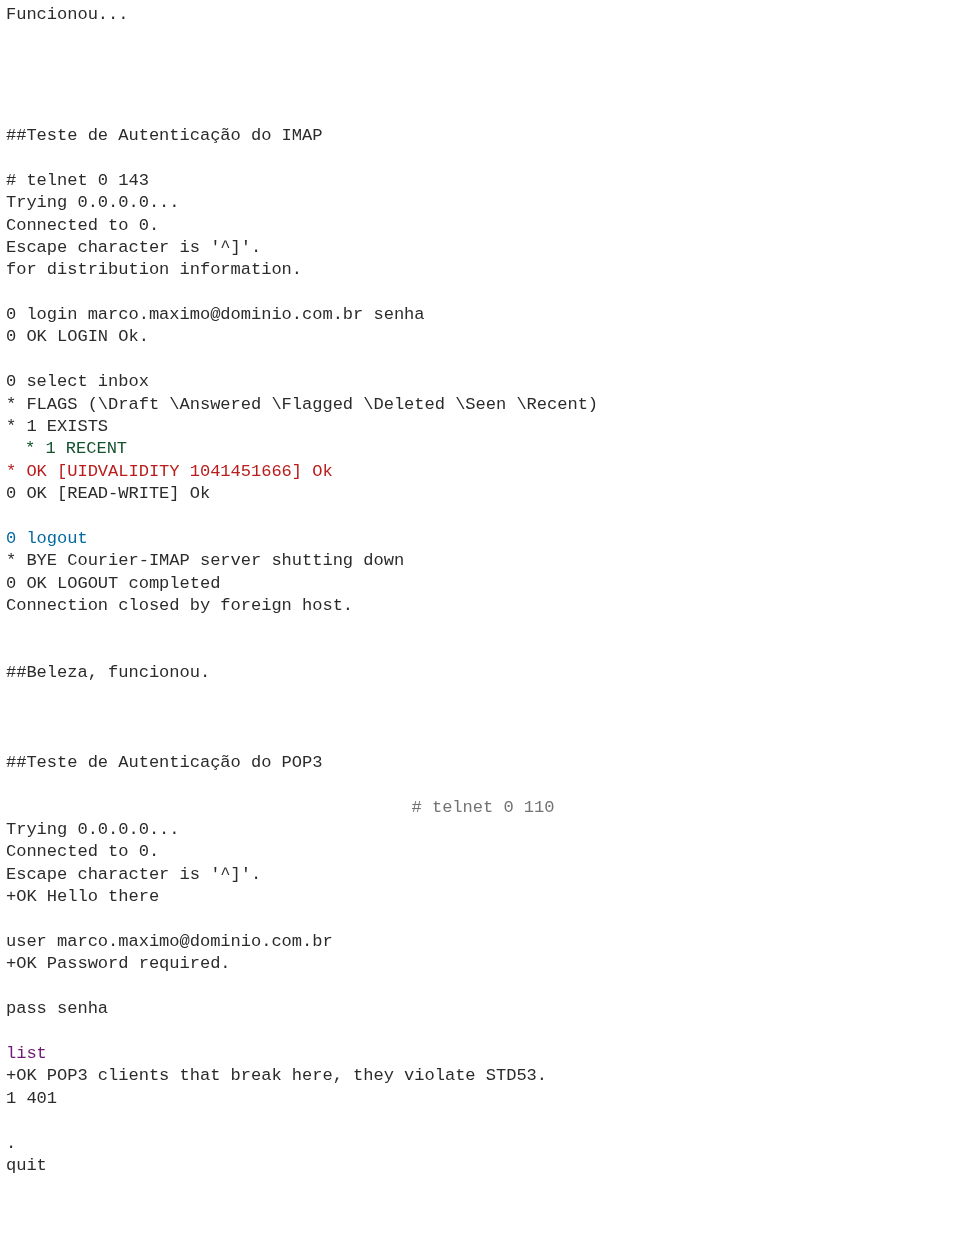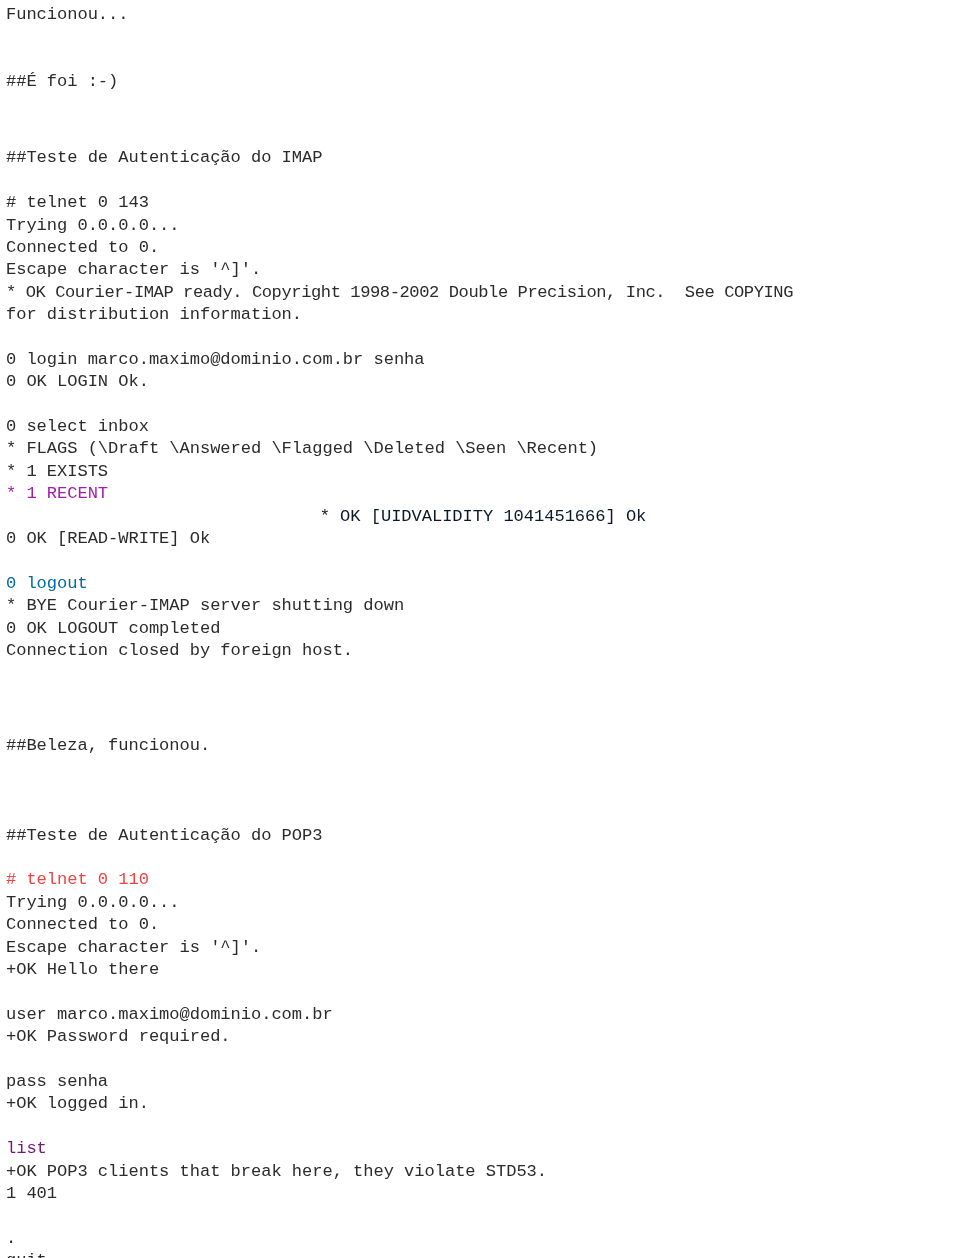--- a/index.html
+++ b/index.html
@@ -45,65 +45,62 @@
   }
 </style>
 </head>
 <body style="background: rgb(255, 255, 255);">
 
 <div id="page">
   <div id="doc-body">
       <div class="line" style="color: rgb(43, 43, 43);">Funcionou...</div>
       <div class="line blank"></div>
       <div class="line blank"></div>
-      <div class="line" style="color: rgb(43, 43, 43);">##É foi :-)</div>
       <div class="line blank"></div>
       <div class="line blank"></div>
       <div class="line" style="color: rgb(43, 43, 43); margin-top: 9px;">##Teste de Autenticação do IMAP</div>
       <div class="line blank"></div>
       <div class="line" style="color: rgb(43, 43, 43);"># telnet 0 143</div>
       <div class="line" style="color: rgb(43, 43, 43);">Trying 0.0.0.0...</div>
       <div class="line" style="color: rgb(43, 43, 43);">Connected to 0.</div>
       <div class="line" style="color: rgb(43, 43, 43);">Escape character is '^]'.</div>
-      <div class="line wide" style="color: rgb(43, 43, 43);">* OK Courier-IMAP ready. Copyright 1998-2002 Double Precision, Inc.  See COPYING</div>
       <div class="line" style="color: rgb(43, 43, 43);">for distribution information.</div>
       <div class="line blank"></div>
       <div class="line" style="color: rgb(43, 43, 43);">0 login marco.maximo@dominio.com.br senha</div>
       <div class="line" style="color: rgb(43, 43, 43);">0 OK LOGIN Ok.</div>
       <div class="line blank"></div>
       <div class="line" style="color: rgb(43, 43, 43);">0 select inbox</div>
       <div class="line" style="color: rgb(43, 43, 43);">* FLAGS (\Draft \Answered \Flagged \Deleted \Seen \Recent)</div>
       <div class="line" style="color: rgb(43, 43, 43);">* 1 EXISTS</div>
-      <div class="line" style="color: #a21caf;">* 1 RECENT</div>
-      <div class="line" style="color: #0f172a; text-align: center;">* OK [UIDVALIDITY 1041451666] Ok</div>
+      <div class="line" style="color: #14532d; margin-left: 19px;">* 1 RECENT</div>
+      <div class="line" style="color: #b91c1c;">* OK [UIDVALIDITY 1041451666] Ok</div>
       <div class="line" style="color: rgb(43, 43, 43);">0 OK [READ-WRITE] Ok</div>
       <div class="line blank"></div>
       <div class="line" style="color: #0369a1;">0 logout</div>
       <div class="line" style="color: rgb(43, 43, 43);">* BYE Courier-IMAP server shutting down</div>
       <div class="line" style="color: rgb(43, 43, 43);">0 OK LOGOUT completed</div>
       <div class="line" style="color: rgb(43, 43, 43);">Connection closed by foreign host.</div>
       <div class="line blank"></div>
       <div class="line blank"></div>
-      <div class="line" style="color: rgb(43, 43, 43); margin-top: 28px;">##Beleza, funcionou.</div>
+      <div class="line" style="color: rgb(43, 43, 43);">##Beleza, funcionou.</div>
       <div class="line blank"></div>
       <div class="line blank"></div>
       <div class="line blank"></div>
       <div class="line" style="color: rgb(43, 43, 43);">##Teste de Autenticação do POP3</div>
       <div class="line blank"></div>
-      <div class="line" style="color: #ef4444;"># telnet 0 110</div>
+      <div class="line" style="color: #737373; text-align: center;"># telnet 0 110</div>
       <div class="line" style="color: rgb(43, 43, 43);">Trying 0.0.0.0...</div>
       <div class="line" style="color: rgb(43, 43, 43);">Connected to 0.</div>
       <div class="line" style="color: rgb(43, 43, 43);">Escape character is '^]'.</div>
       <div class="line" style="color: rgb(43, 43, 43);">+OK Hello there</div>
       <div class="line blank"></div>
       <div class="line" style="color: rgb(43, 43, 43);">user marco.maximo@dominio.com.br</div>
       <div class="line" style="color: rgb(43, 43, 43);">+OK Password required.</div>
       <div class="line blank"></div>
       <div class="line" style="color: rgb(43, 43, 43);">pass senha</div>
-      <div class="line" style="color: rgb(43, 43, 43);">+OK logged in.</div>
       <div class="line blank"></div>
       <div class="line" style="color: #701a75;">list</div>
       <div class="line" style="color: rgb(43, 43, 43);">+OK POP3 clients that break here, they violate STD53.</div>
       <div class="line" style="color: rgb(43, 43, 43);">1 401</div>
       <div class="line blank"></div>
       <div class="line" style="color: rgb(43, 43, 43);">.</div>
       <div class="line" style="color: rgb(43, 43, 43);">quit</div>
     </div>
 </div>
 

